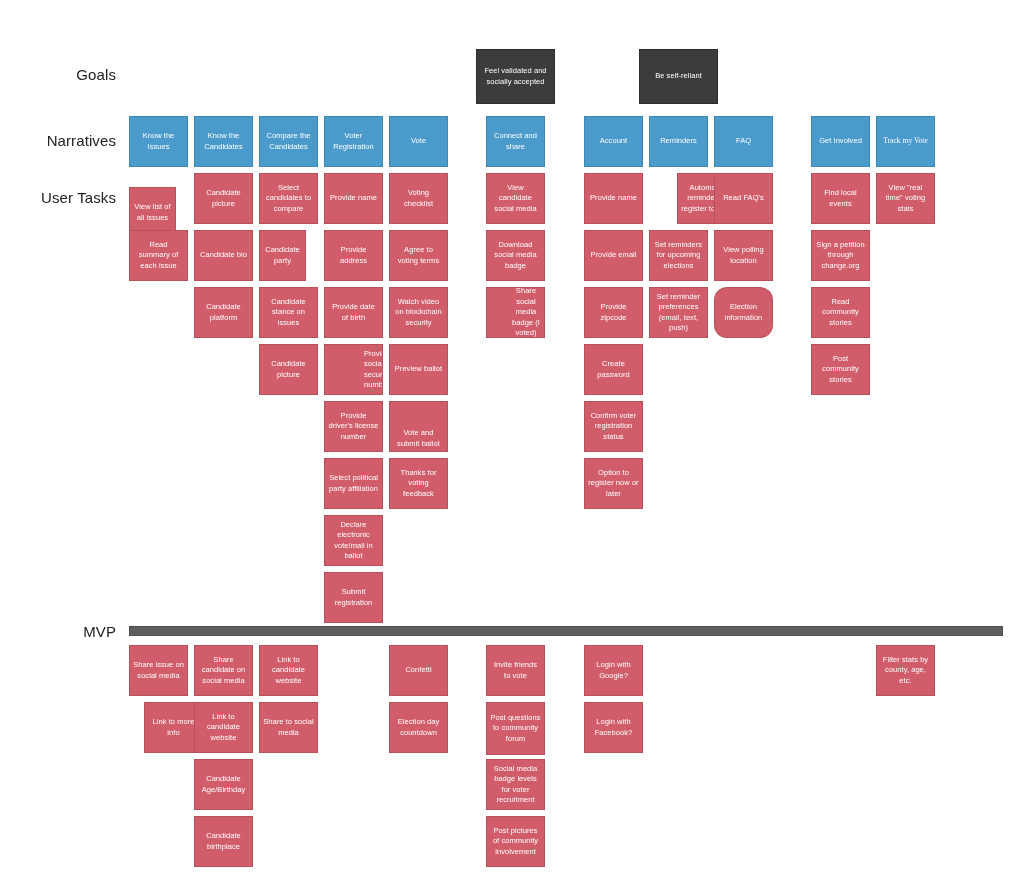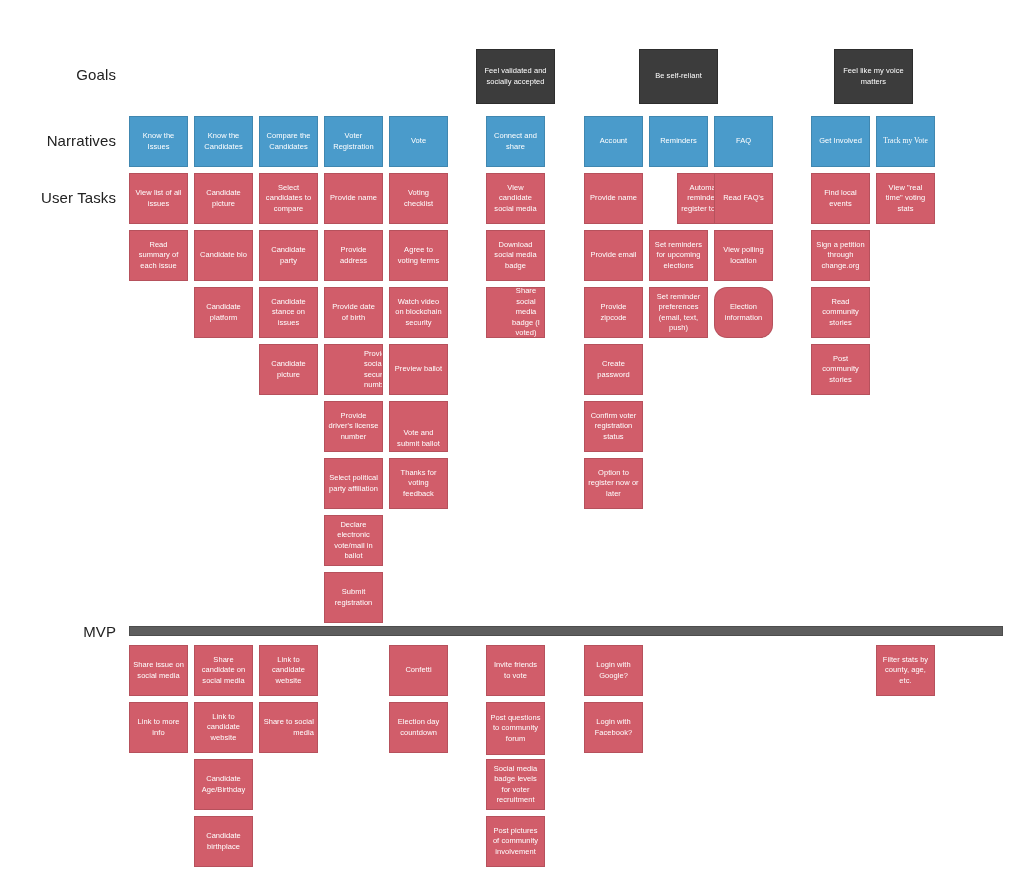--- a/index.html
+++ b/index.html
@@ -73,23 +73,20 @@
     <div class="row-label" style="left: 20px; top: 66px; width: 96px;">Goals</div>
     <div class="row-label" style="left: 20px; top: 132px; width: 96px;">Narratives</div>
     <div class="row-label" style="left: 20px; top: 189px; width: 96px;">User Tasks</div>
     <div class="row-label" style="left: 20px; top: 623px; width: 96px;">MVP</div>
     <div class="card card-goal" style="left: 476px; top: 49px; width: 79px; height: 55px;">
       <span>Feel validated and socially accepted</span>
     </div>
     <div class="card card-goal" style="left: 639px; top: 49px; width: 79px; height: 55px;">
       <span>Be self-reliant</span>
     </div>
-    <div class="card card-goal" style="left: 834px; top: 49px; width: 79px; height: 55px;">
-      <span>Feel like my voice matters</span>
-    </div>
     <div class="card card-narrative" style="left: 129px; top: 116px; width: 59px; height: 51px;">
       <span>Know the Issues</span>
     </div>
     <div class="card card-narrative" style="left: 194px; top: 116px; width: 59px; height: 51px;">
       <span>Know the Candidates</span>
     </div>
     <div class="card card-narrative" style="left: 259px; top: 116px; width: 59px; height: 51px;">
       <span>Compare the Candidates</span>
     </div>
     <div class="card card-narrative" style="left: 324px; top: 116px; width: 59px; height: 51px;">
@@ -109,39 +106,39 @@
     </div>
     <div class="card card-narrative" style="left: 714px; top: 116px; width: 59px; height: 51px;">
       <span>FAQ</span>
     </div>
     <div class="card card-narrative" style="left: 811px; top: 116px; width: 59px; height: 51px;">
       <span>Get Involved</span>
     </div>
     <div class="card card-narrative" style="left: 876px; top: 116px; width: 59px; height: 51px; font-family: Liberation Serif, serif;">
       <span>Track my Vote</span>
     </div>
-    <div class="card card-task" style="left: 129px; top: 173px; width: 59px; height: 51px;">
+    <div class="card card-task" style="left: 129px; top: 187px; width: 47px; height: 51px;">
       <span>View list of all issues</span>
     </div>
     <div class="card card-task" style="left: 129px; top: 230px; width: 59px; height: 51px;">
       <span>Read summary of each issue</span>
     </div>
     <div class="card card-task" style="left: 194px; top: 173px; width: 59px; height: 51px;">
       <span>Candidate picture</span>
     </div>
     <div class="card card-task" style="left: 194px; top: 230px; width: 59px; height: 51px;">
       <span>Candidate bio</span>
     </div>
     <div class="card card-task" style="left: 194px; top: 287px; width: 59px; height: 51px;">
       <span>Candidate platform</span>
     </div>
     <div class="card card-task" style="left: 259px; top: 173px; width: 59px; height: 51px;">
       <span>Select candidates to compare</span>
     </div>
-    <div class="card card-task" style="left: 259px; top: 230px; width: 59px; height: 51px;">
+    <div class="card card-task" style="left: 259px; top: 230px; width: 47px; height: 51px;">
       <span>Candidate party</span>
     </div>
     <div class="card card-task" style="left: 259px; top: 287px; width: 59px; height: 51px;">
       <span>Candidate stance on issues</span>
     </div>
     <div class="card card-task" style="left: 259px; top: 344px; width: 59px; height: 51px;">
       <span>Candidate picture</span>
     </div>
     <div class="card card-task" style="left: 324px; top: 173px; width: 59px; height: 51px;">
       <span>Provide name</span>
@@ -242,39 +239,39 @@
     <div class="card card-task" style="left: 811px; top: 344px; width: 59px; height: 51px;">
       <span>Post community stories</span>
     </div>
     <div class="card card-task" style="left: 876px; top: 173px; width: 59px; height: 51px;">
       <span>View "real time" voting stats</span>
     </div>
     <div id="mvp-bar" style="left: 129px; top: 626px; width: 874px; height: 10px;"></div>
     <div class="card card-mvp" style="left: 129px; top: 645px; width: 59px; height: 51px;">
       <span>Share issue on social media</span>
     </div>
-    <div class="card card-mvp" style="left: 129px; top: 702px; width: 59px; height: 51px; justify-content: center;">
+    <div class="card card-mvp" style="left: 144px; top: 702px; width: 59px; height: 51px; justify-content: center;">
       <span>Link to more info</span>
     </div>
     <div class="card card-mvp" style="left: 194px; top: 645px; width: 59px; height: 51px;">
       <span>Share candidate on social media</span>
     </div>
     <div class="card card-mvp" style="left: 194px; top: 702px; width: 59px; height: 51px;">
       <span>Link to candidate website</span>
     </div>
     <div class="card card-mvp" style="left: 194px; top: 759px; width: 59px; height: 51px;">
       <span>Candidate Age/Birthday</span>
     </div>
     <div class="card card-mvp" style="left: 194px; top: 816px; width: 59px; height: 51px;">
       <span>Candidate birthplace</span>
     </div>
     <div class="card card-mvp" style="left: 259px; top: 645px; width: 59px; height: 51px;">
       <span>Link to candidate website</span>
     </div>
-    <div class="card card-mvp" style="left: 259px; top: 702px; width: 59px; height: 51px; text-align: right;">
+    <div class="card card-mvp" style="left: 259px; top: 702px; width: 59px; height: 51px;">
       <span>Share to social media</span>
     </div>
     <div class="card card-mvp" style="left: 389px; top: 645px; width: 59px; height: 51px;">
       <span>Confetti</span>
     </div>
     <div class="card card-mvp" style="left: 389px; top: 702px; width: 59px; height: 51px;">
       <span>Election day countdown</span>
     </div>
     <div class="card card-mvp" style="left: 486px; top: 645px; width: 59px; height: 51px;">
       <span>Invite friends to vote</span>

